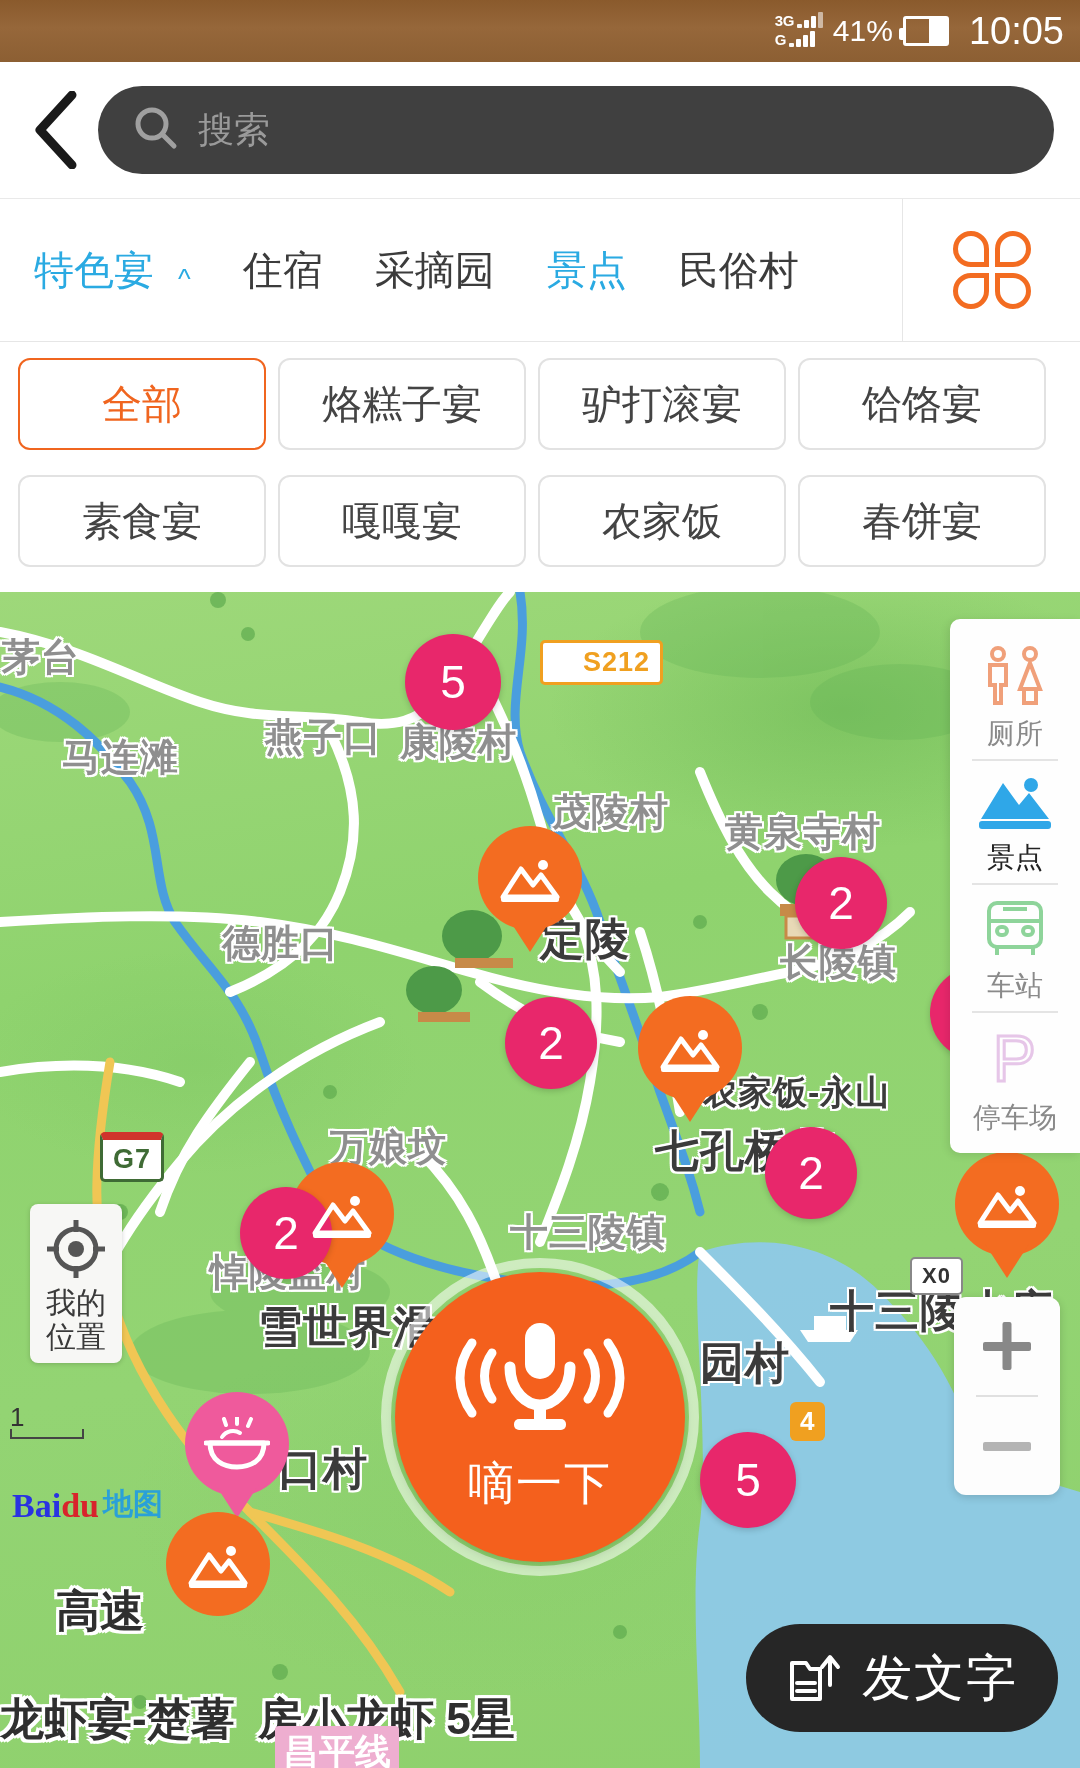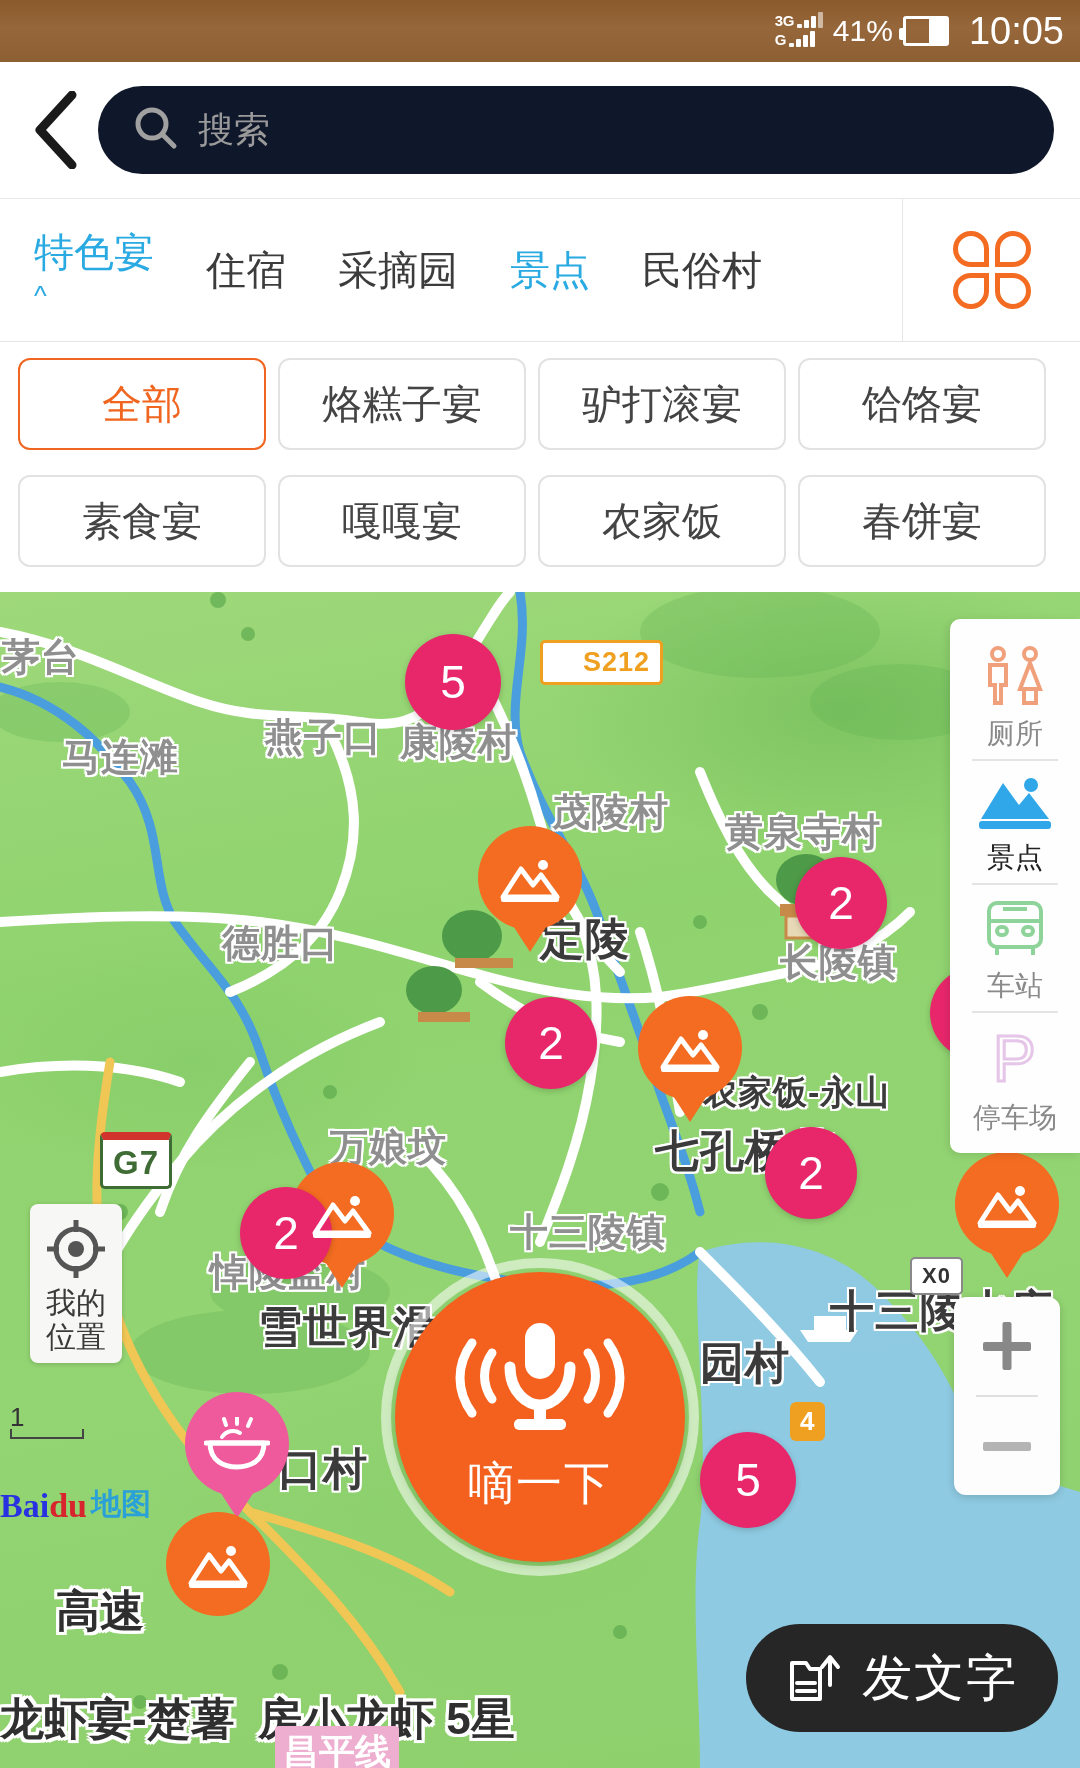--- a/index.html
+++ b/index.html
@@ -36,39 +36,38 @@
 
   
   .searchbar {
     position: absolute; top: 62px; left: 0; width: 1080px; height: 137px;
     background:#fff; display:flex; align-items:center; padding: 0 26px 0 18px;
     border-bottom: 1px solid #e9e9e9;
   }
   .back-btn { width: 74px; height: 90px; display:flex; align-items:center; justify-content:center; flex:0 0 auto;}
   .back-btn svg { display:block; }
   .search-field {
-    flex:1; height: 88px; background:#0f172a; border-radius: 44px;
+    flex:1; height: 88px; background:#404040; border-radius: 44px;
     display:flex; align-items:center; padding-left: 34px; margin-left: 6px;
   }
   .search-ico { flex:0 0 auto; margin-right: 18px; }
   .search-ph { color:#9a9a9a; font-size: 36px; }
 
   
   .tabs-wrap {
     position:absolute; top:199px; left:0; width:1080px; height:143px;
     background:#fff; display:flex; align-items:stretch;
     border-bottom: 1px solid #e6e6e6;
   }
   .tabs {
     flex:1; display:flex; align-items:center; padding-left: 8px; gap: 0px;
   }
   .tab {
-    font-size: 40px; color:#3c3c3c; padding: 0 26px; display:flex; align-items:flex-start; gap:4px;
+    font-size: 40px; color:#3c3c3c; padding: 0 26px; display:flex; align-items:flex-end; gap:24px;
     white-space:nowrap;
-    flex-direction:column;
   }
   .tab.active { color:#2aaae2; }
   .tab .caret { font-size:27px; transform: translateY(-3px); }
   .grid-btn {
     width: 178px; flex:0 0 178px; border-left:1px solid #e6e6e6;
     display:flex; align-items:center; justify-content:center;
   }
   .flower { position:relative; width:78px; height:78px; }
   .flower i {
     position:absolute; width:36px; height:36px; border:5px solid #f36c21;
@@ -113,21 +112,21 @@
     font-weight:bold; letter-spacing:1px;
   }
   .mlabel.dark { color:#3b3b3b; font-size:44px; }
   .mlabel.small { font-size:34px; }
 
   .shield {
     position:absolute; font-size:26px; font-weight:bold; color:#fff;
     padding:4px 10px; border-radius:5px; letter-spacing:1px;
   }
   .shield.s212 { background:#fff; color:#f0a020; border:3px solid #f0a020; font-size:27px;padding-left:40px;}
-  .shield.g7 { background:#fff; color:#3f6b35; border:3px solid #3f6b35; border-top:8px solid #d0342c; font-size:33px;}
+  .shield.g7 { background:#fff; color:#3f6b35; border:3px solid #3f6b35; border-top:8px solid #d0342c; font-size:27px;}
   .shield.x0 { background:#fff; color:#333; border:2px solid #888; font-size:22px;}
   .shield.s4 { background:#f0a020; color:#fff; font-size:26px; border-radius:6px;}
 
   
   .bubble {
     position:absolute; border-radius:50%; background:#e8276b;
     color:#fff; display:flex; align-items:center; justify-content:center;
     font-size:46px; box-shadow:0 2px 6px rgba(0,0,0,.18);
   }
   .bubble.b5 { width:96px; height:96px; }
@@ -180,21 +179,21 @@
   }
   .ml-label { font-size:30px; color:#3a3a3a; line-height:1.12; text-align:center; margin-top:8px;}
 
   
   .scalebar { position:absolute; left:10px; top:810px; color:#333; font-size:26px; }
   .scalebar .bar { width:74px; height:2px; background:#444; margin-top:4px; position:relative;}
   .scalebar .bar::before,.scalebar .bar::after{content:"";position:absolute;bottom:0;width:2px;height:10px;background:#444;}
   .scalebar .bar::before{left:0}.scalebar .bar::after{right:0}
 
   
-  .baidu { position:absolute; left:0; top:892px; display:flex; align-items:flex-end; }
+  .baidu { position:absolute; left:12px; top:892px; display:flex; align-items:flex-end; }
   .baidu .bd { font-size:34px; font-weight:bold; font-family:"Liberation Serif", serif; }
   .bd .b1{color:#2932e1;} .bd .b2{color:#d8242c;}
   .baidu .bdmap { font-size:30px; color:#2aa0d8; margin-left:4px; font-weight:bold;}
 
   
   .micwrap { position:absolute; left:50%; transform:translateX(-50%); top:666px; width:318px; height:318px;}
   .micring { position:absolute; inset:0; border-radius:50%; border:10px solid rgba(255,255,255,.55);}
   .mic {
     position:absolute; left:14px; top:14px; width:290px; height:290px; border-radius:50%;
     background:#f4601d; display:flex; flex-direction:column; align-items:center; justify-content:center;

